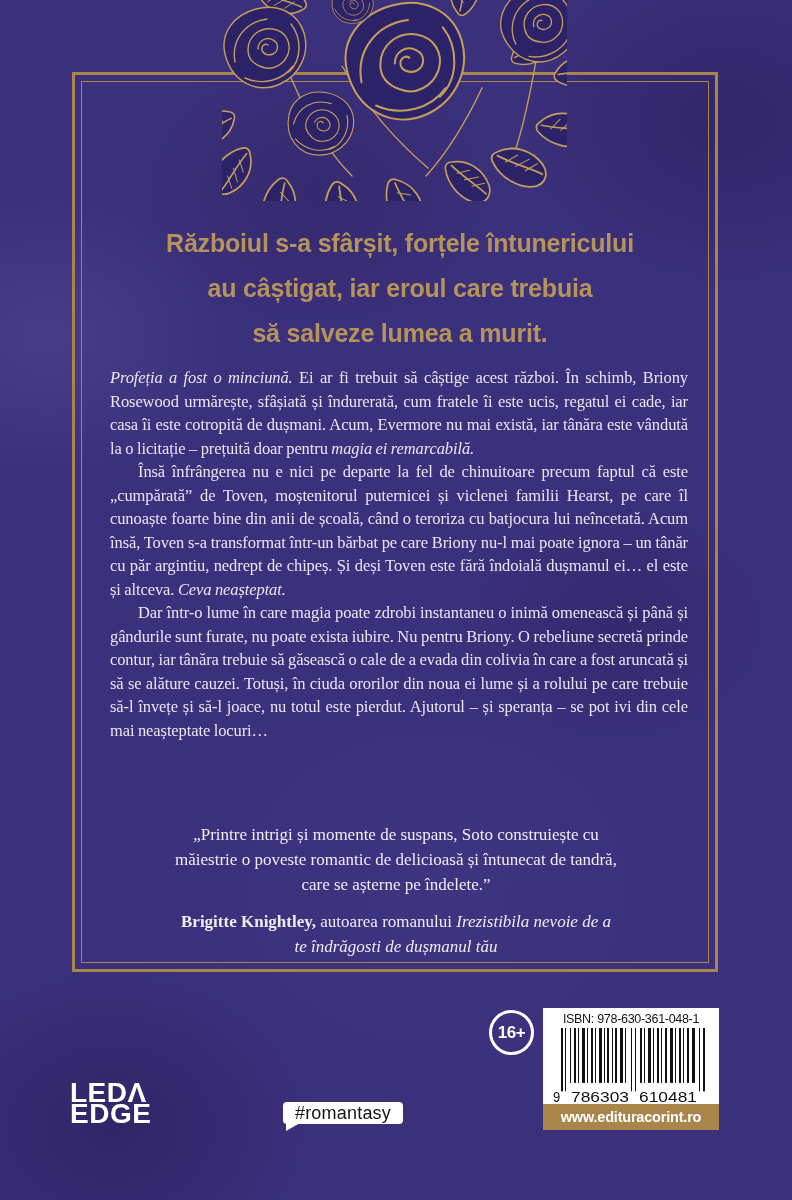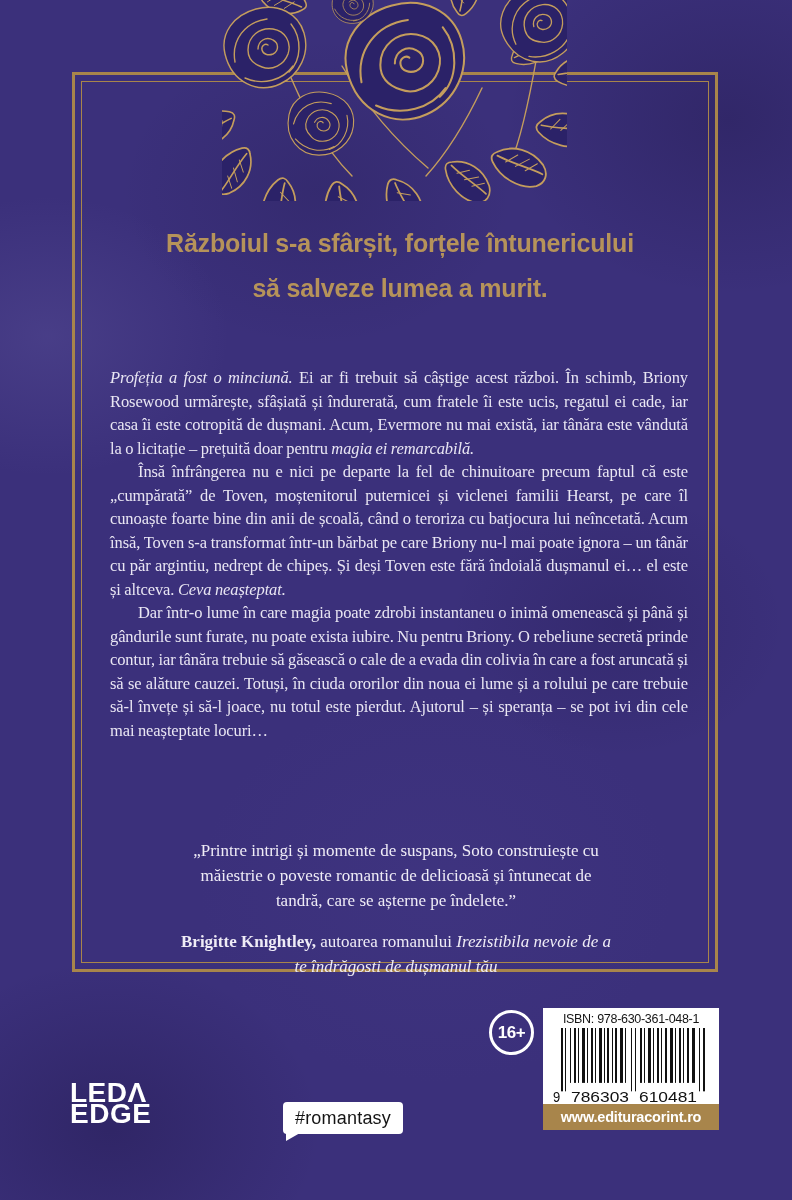--- a/index.html
+++ b/index.html
@@ -27,21 +27,21 @@
   .headline div{white-space:nowrap;}
 
   .synopsis{position:absolute;left:110px;top:366px;width:578px;
     color:#e9e6f3;font-size:16.5px;line-height:23.5px;text-align:justify;
     letter-spacing:-.1px;word-spacing:-.5px;}
   .synopsis p{margin:0;}
   .synopsis p.indent{text-indent:28px;}
 
   .review{position:absolute;left:161px;top:822px;width:470px;text-align:center;
     color:#efecf6;font-size:17px;line-height:25px;}
-  .review .qtext{margin:16px;}
+  .review .qtext{margin:0;}
   .review .qattr{margin:12px;}
   .review strong{font-weight:bold;}
   .review em{font-style:italic;}
 
   .age-badge{position:absolute;left:489px;top:1010px;width:45px;height:45px;
     border:3.5px solid #ffffff;border-radius:50%;box-sizing:border-box;
     display:flex;align-items:center;justify-content:center;
     font-family:"Liberation Sans", sans-serif;font-weight:bold;font-size:17px;
     letter-spacing:-.5px;color:#ffffff;}
 
@@ -53,21 +53,21 @@
   .barcode-wrap{flex:1;padding:2px 8px 0 8px;}
   .barcode-wrap svg{display:block;width:100%;height:100%;}
   .isbn-url-bar{height:26px;background:#a8854b;display:flex;align-items:center;
     justify-content:center;font-family:"Liberation Sans", sans-serif;
     font-weight:bold;font-size:14.5px;color:#ffffff;letter-spacing:-.2px;}
 
   .publisher-logo{position:absolute;left:70px;top:1082px;color:#ffffff;
     font-family:"Liberation Sans", sans-serif;font-weight:bold;font-size:28px;
     line-height:21px;letter-spacing:.5px;}
 
-  .hashtag{position:absolute;left:283px;top:1102px;width:120px;height:32px;
+  .hashtag{position:absolute;left:283px;top:1102px;width:120px;height:22px;
     background:#ffffff;border-radius:4px;display:flex;align-items:center;
     justify-content:center;color:#141414;font-family:"Liberation Sans", sans-serif;
     font-size:18px;letter-spacing:.2px;}
   .hashtag::after{content:"";position:absolute;left:3px;bottom:-7px;width:14px;
     height:8px;background:#ffffff;clip-path:polygon(0 100%,0 0,100% 0);}
 </style>
 </head>
 <body>
 
 <div class="cover">
@@ -108,20 +108,21 @@
       <use href="#rose" transform="translate(43,52) scale(1.0)"></use>
       <use href="#rose" transform="translate(183,66) scale(1.45)"></use>
       <use href="#rose" transform="translate(98,128) scale(0.8) rotate(25)"></use>
       <use href="#rose" transform="translate(318,28) scale(0.95) rotate(-15)"></use>
       <use href="#rose" transform="translate(130,8) scale(0.5) rotate(40)"></use>
     </g>
   </svg>
 
   <div class="headline">
     <div>Războiul s-a sfârșit, forțele întunericului</div>
+    <div>au câștigat, iar eroul care trebuia</div>
     <div>să salveze lumea a murit.</div>
   </div>
 
   <div class="synopsis">
     <p><em>Profeția a fost o minciună.</em><span> Ei ar fi trebuit să câștige acest război. În schimb, Briony Rosewood urmărește, sfâșiată și îndurerată, cum fratele îi este ucis, regatul ei cade, iar casa îi este cotropită de dușmani. Acum, Evermore nu mai există, iar tânăra este vândută la o licitație – prețuită doar pentru </span><em>magia ei remarcabilă.</em></p>
     <p class="indent"><span>Însă înfrângerea nu e nici pe departe la fel de chinuitoare precum faptul că este „cumpărată” de Toven, moștenitorul puternicei și viclenei familii Hearst, pe care îl cunoaște foarte bine din anii de școală, când o teroriza cu batjocura lui neîncetată. Acum însă, Toven s-a transformat într-un bărbat pe care Briony nu-l mai poate ignora – un tânăr cu păr argintiu, nedrept de chipeș. Și deși Toven este fără îndoială dușmanul ei… el este și altceva. </span><em>Ceva neașteptat.</em></p>
     <p class="indent">Dar într-o lume în care magia poate zdrobi instantaneu o inimă omenească și până și gândurile sunt furate, nu poate exista iubire. Nu pentru Briony. O rebeliune secretă prinde contur, iar tânăra trebuie să găsească o cale de a evada din colivia în care a fost aruncată și să se alăture cauzei. Totuși, în ciuda ororilor din noua ei lume și a rolului pe care trebuie să-l învețe și să-l joace, nu totul este pierdut. Ajutorul – și speranța – se pot ivi din cele mai neașteptate locuri…</p>
   </div>
 
   <div class="review">

